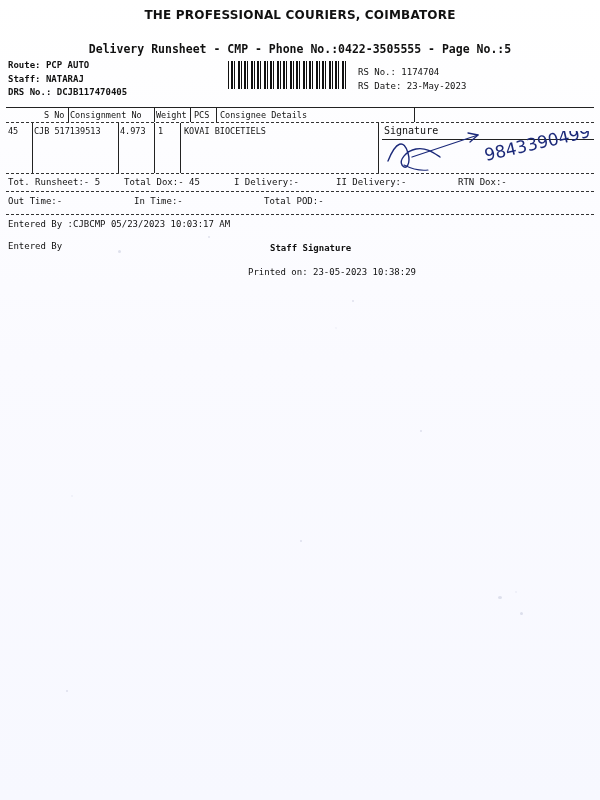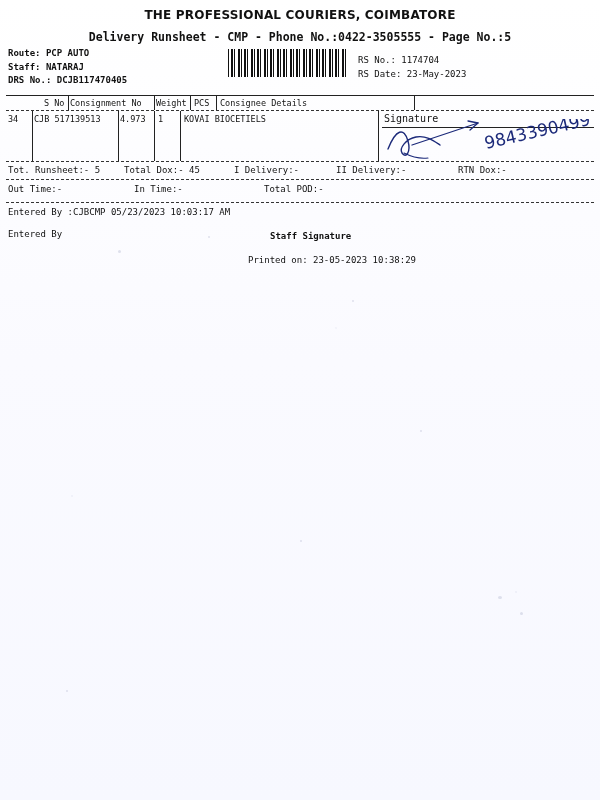--- a/index.html
+++ b/index.html
@@ -43,21 +43,21 @@
     font-weight: bold;
     font-size: 12px;
     letter-spacing: 0.2px;
     margin-top: 8px;
   }
   .subtitle {
     text-align: center;
     font-family: "DejaVu Sans Mono", monospace;
     font-weight: bold;
     font-size: 11.5px;
-    margin-top: 8px;
+    margin-top: 20px;
     letter-spacing: 0px;
   }
   .hdr-block {
     position: relative;
     margin-top: 3px;
     height: 48px;
     padding-left: 44px;
   }
   .hdr-left {
     position: absolute;
@@ -253,21 +253,21 @@
 
       <div class="dashrule" style="margin:0;"></div>
 
       <div class="tbody">
         <div class="vline v1"></div>
         <div class="vline v2"></div>
         <div class="vline v3"></div>
         <div class="vline v4"></div>
         <div class="vline v5"></div>
 
-        <div class="cell c-sno">34</div>
+        <div class="cell c-sno">45</div>
         <div class="cell c-cons">CJB 517139513</div>
         <div class="cell c-wt">4.973</div>
         <div class="cell c-pcs">1</div>
         <div class="cell c-det">KOVAI BIOCETIELS</div>
 
         <div class="sig-area">
           <div class="sig-label">Signature</div>
           <div class="sig-underline"></div>
           <svg class="sig-ink" viewBox="0 0 216 46">
             <path d="M6 30 C14 10, 22 8, 26 22 C29 33, 24 40, 20 34 C17 29, 24 20, 34 18 C44 16, 52 22, 58 26" fill="none" stroke="#1c2a7a" stroke-width="1.4" stroke-linecap="round"></path>

